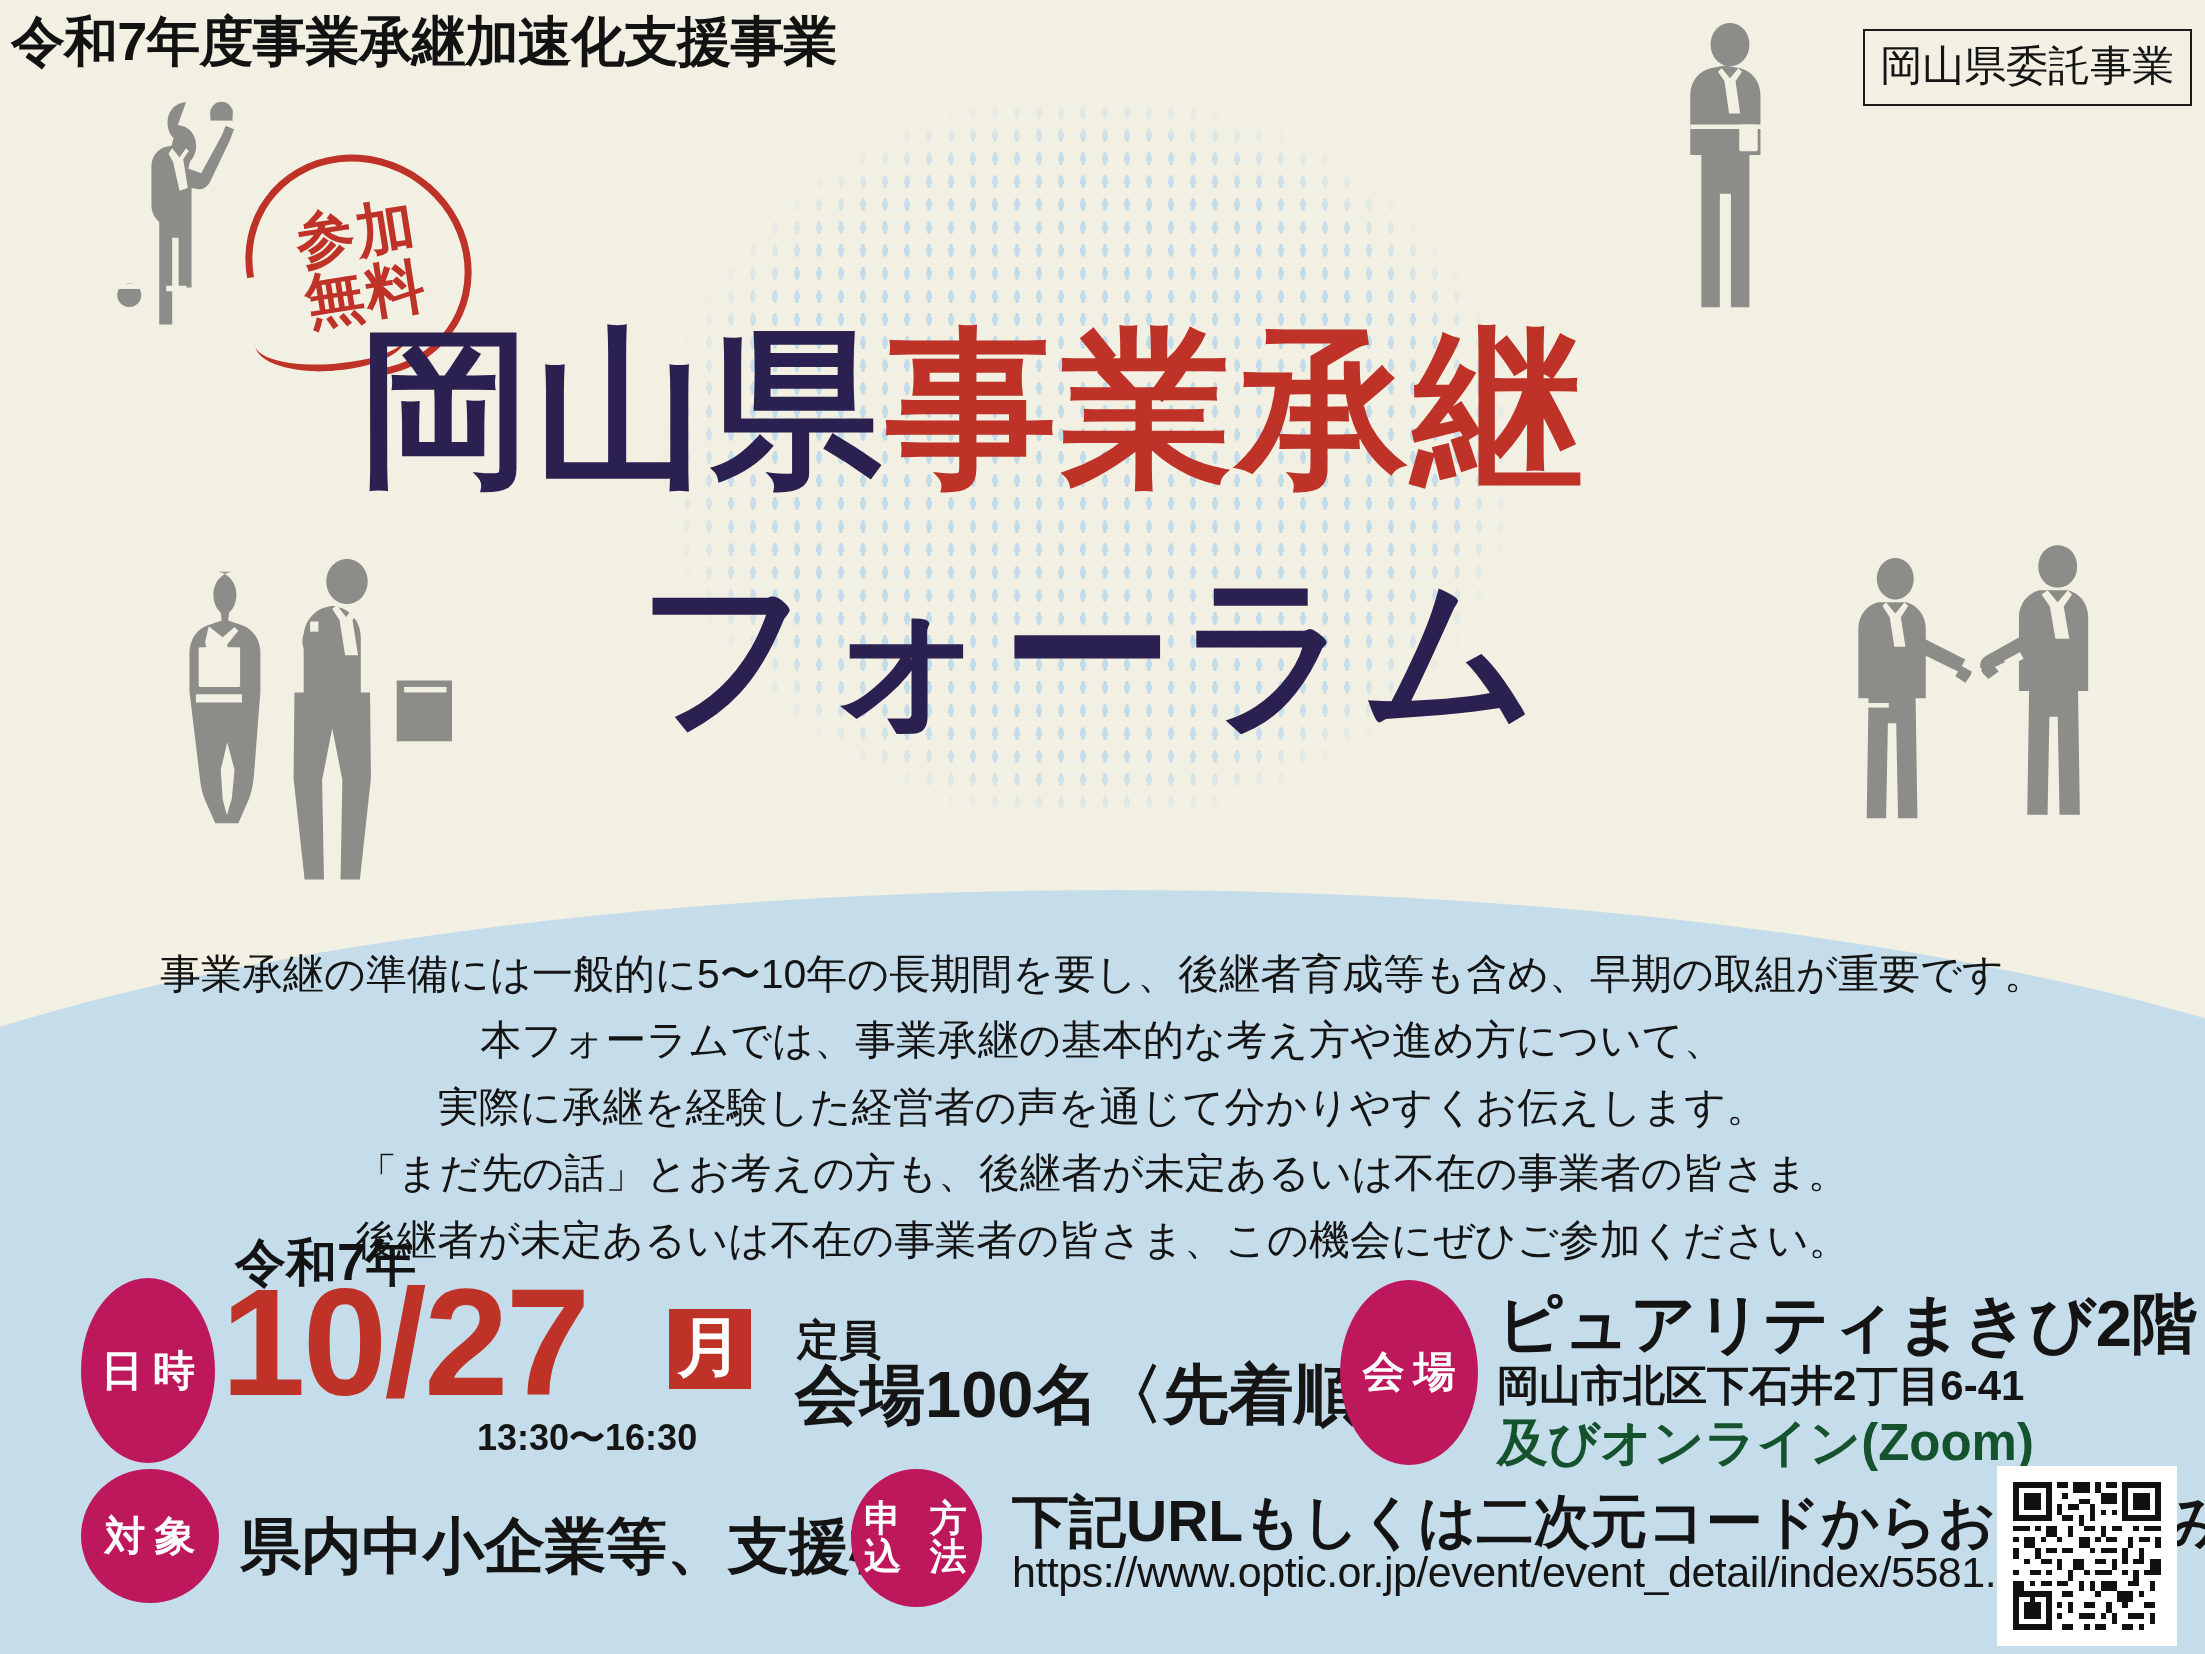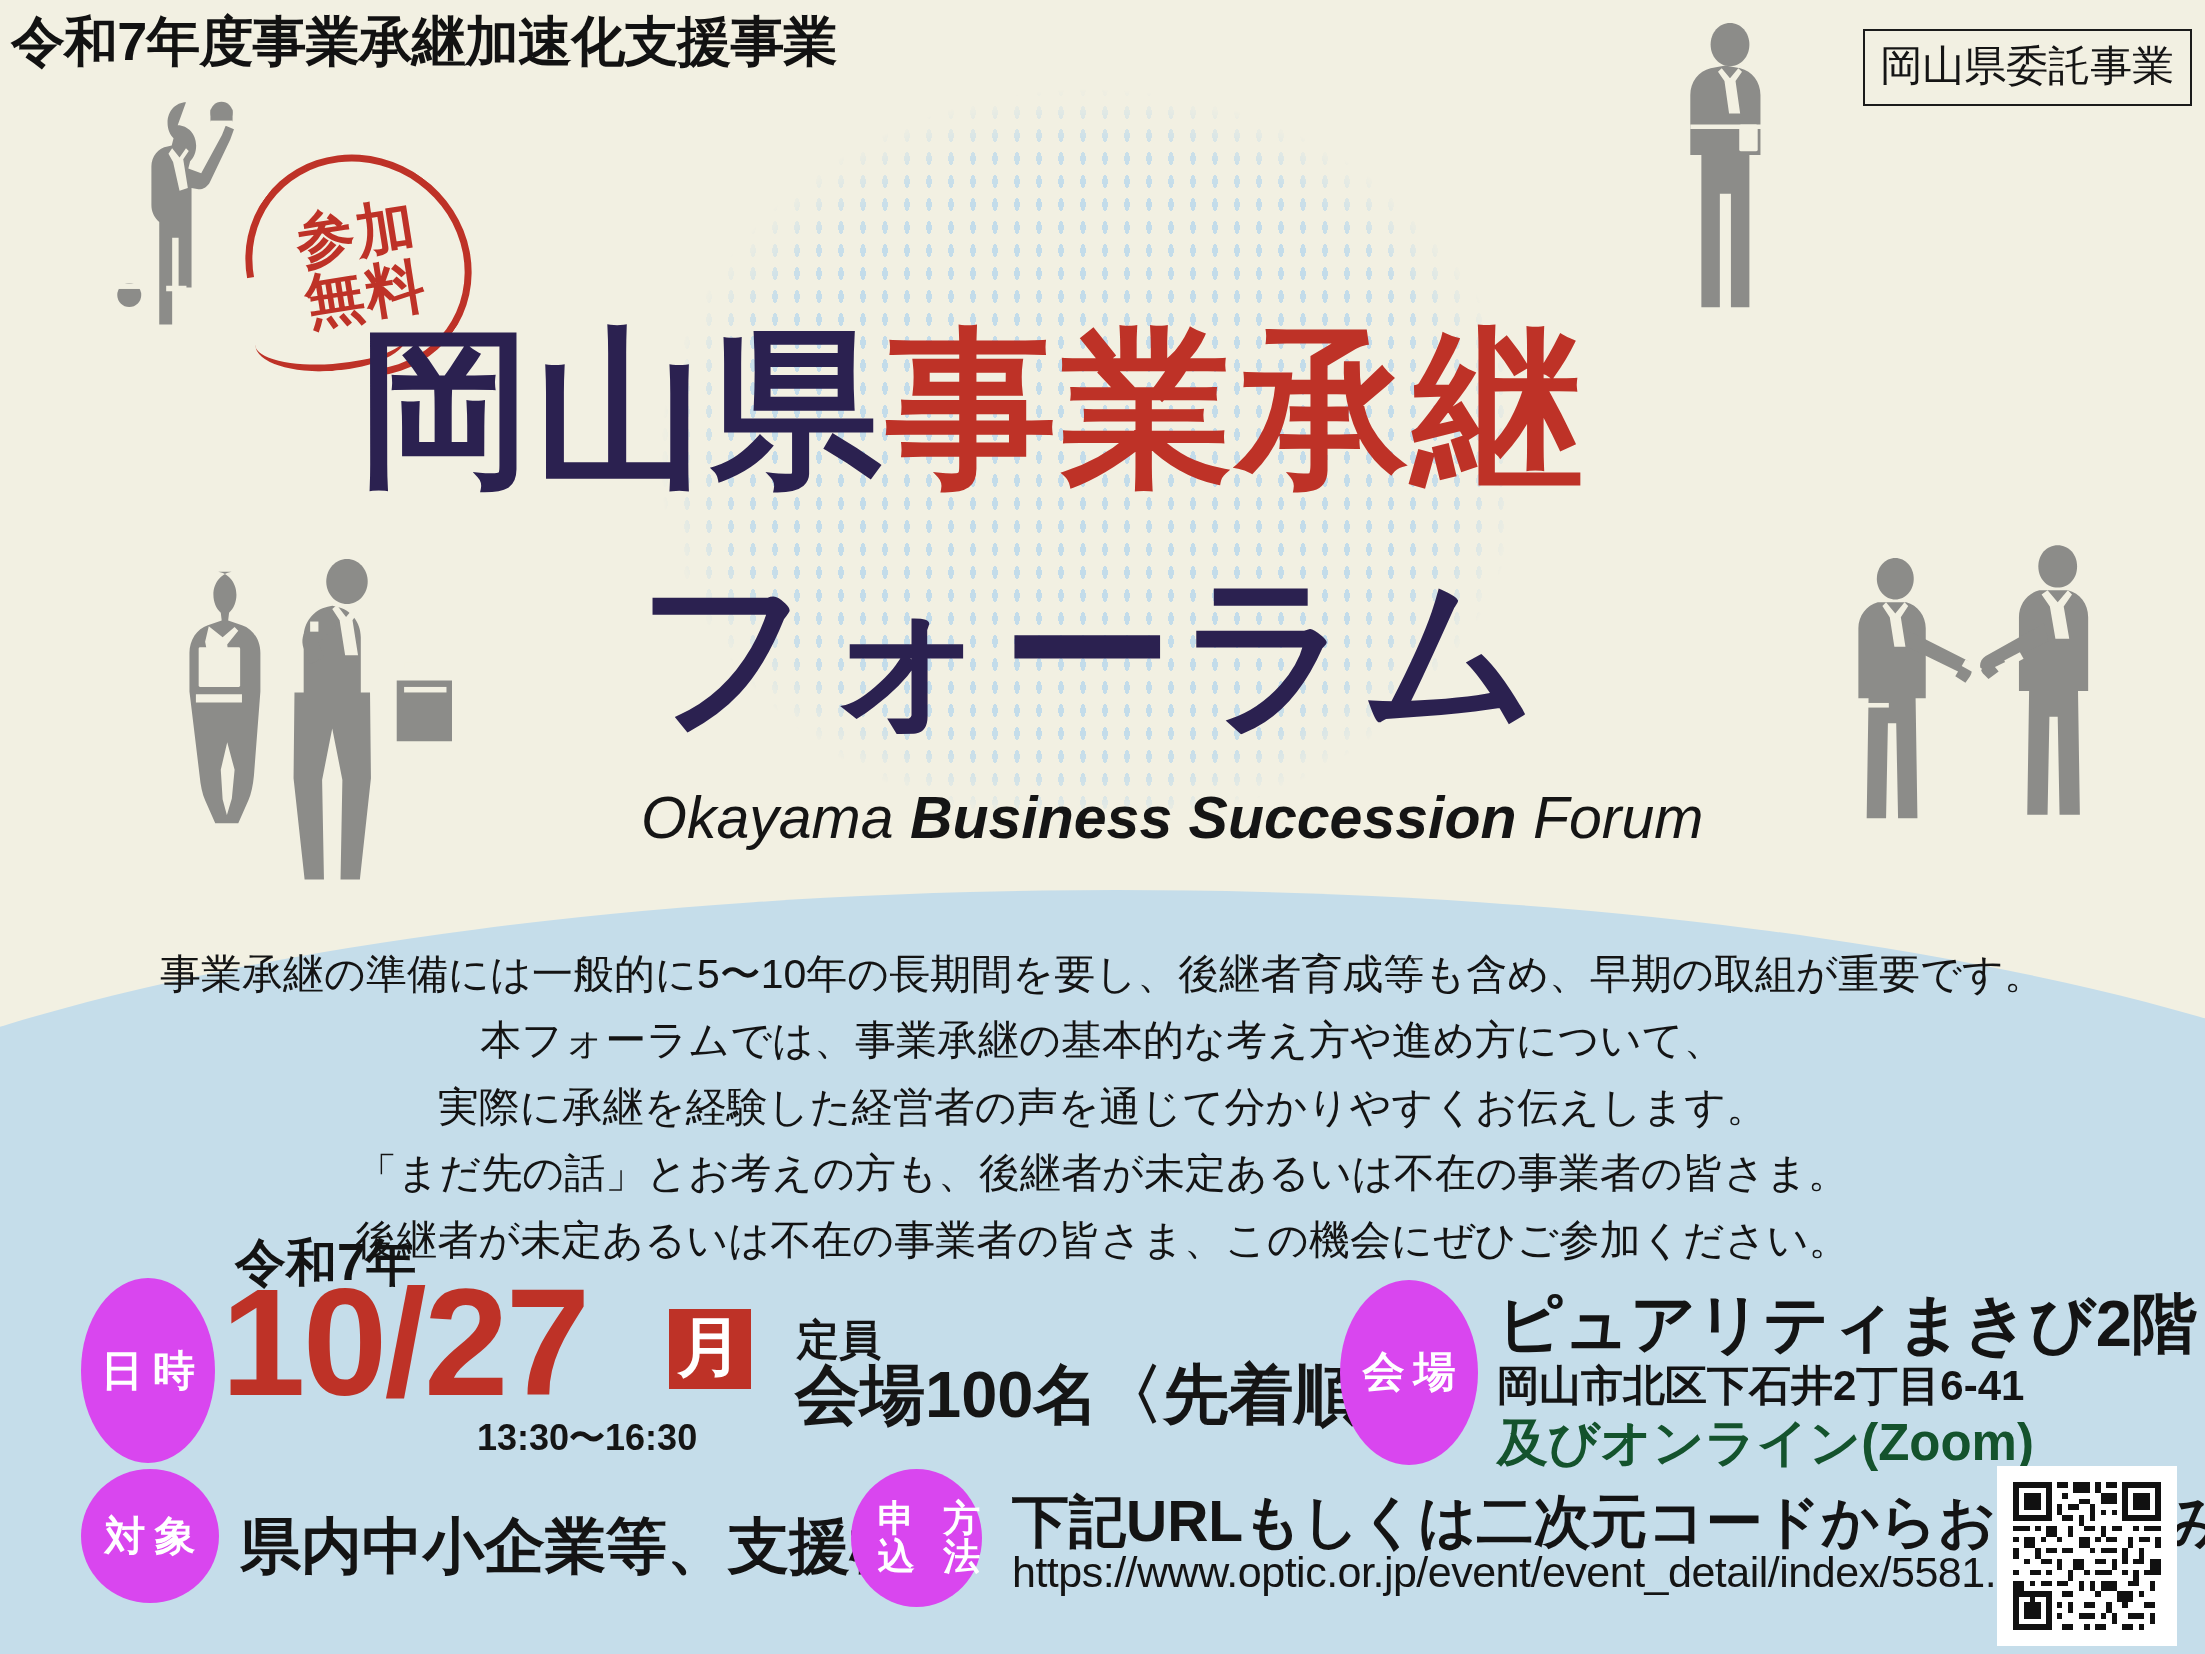--- a/index.html
+++ b/index.html
@@ -90,24 +90,24 @@
   
   #body-text{
     position:absolute;left:0;top:941px;width:2205px;
     text-align:center;color:#141414;
     font-size:41px;line-height:1.62;font-weight:500;
   }
 
   
   .oval{
     position:absolute;
-    background:#d946ef;border-radius:50%;
+    background:#be185d;border-radius:50%;
     color:#ffffff;font-weight:bold;
     display:flex;align-items:center;justify-content:center;
-    text-align:right;line-height:1.04;
+    text-align:center;line-height:1.04;
   }
 
   #dt-era{
     position:absolute;left:235px;top:1229px;
     font-size:51px;font-weight:bold;color:#131313;white-space:nowrap;
   }
   #dt-oval{left:81px;top:1278px;width:134px;height:185px;font-size:42px;letter-spacing:10px;text-indent:10px;}
   #dt-date{
     position:absolute;left:221px;top:1266px;
     font-size:152px;font-weight:bold;color:#be3227;line-height:1;
@@ -242,23 +242,20 @@
     <span class="txt">
       <span>参加</span><br>
       <span>無料</span>
     </span>
   </div>
 
   <div id="title-line1">
     <span class="navy">岡山県</span><span class="red">事業承継</span>
   </div>
   <div id="title-line2">フォーラム</div>
-  <div id="subtitle-en">
-    <span>Okayama </span><span class="b">Business Succession</span><span> Forum</span>
-  </div>
 
   <div id="body-text">
     <div>事業承継の準備には一般的に5〜10年の長期間を要し、後継者育成等も含め、早期の取組が重要です。</div>
     <div>本フォーラムでは、事業承継の基本的な考え方や進め方について、</div>
     <div>実際に承継を経験した経営者の声を通じて分かりやすくお伝えします。</div>
     <div>「まだ先の話」とお考えの方も、後継者が未定あるいは不在の事業者の皆さま。</div>
     <div>後継者が未定あるいは不在の事業者の皆さま、この機会にぜひご参加ください。</div>
   </div>
 
   <div class="oval" id="dt-oval">日時</div>

